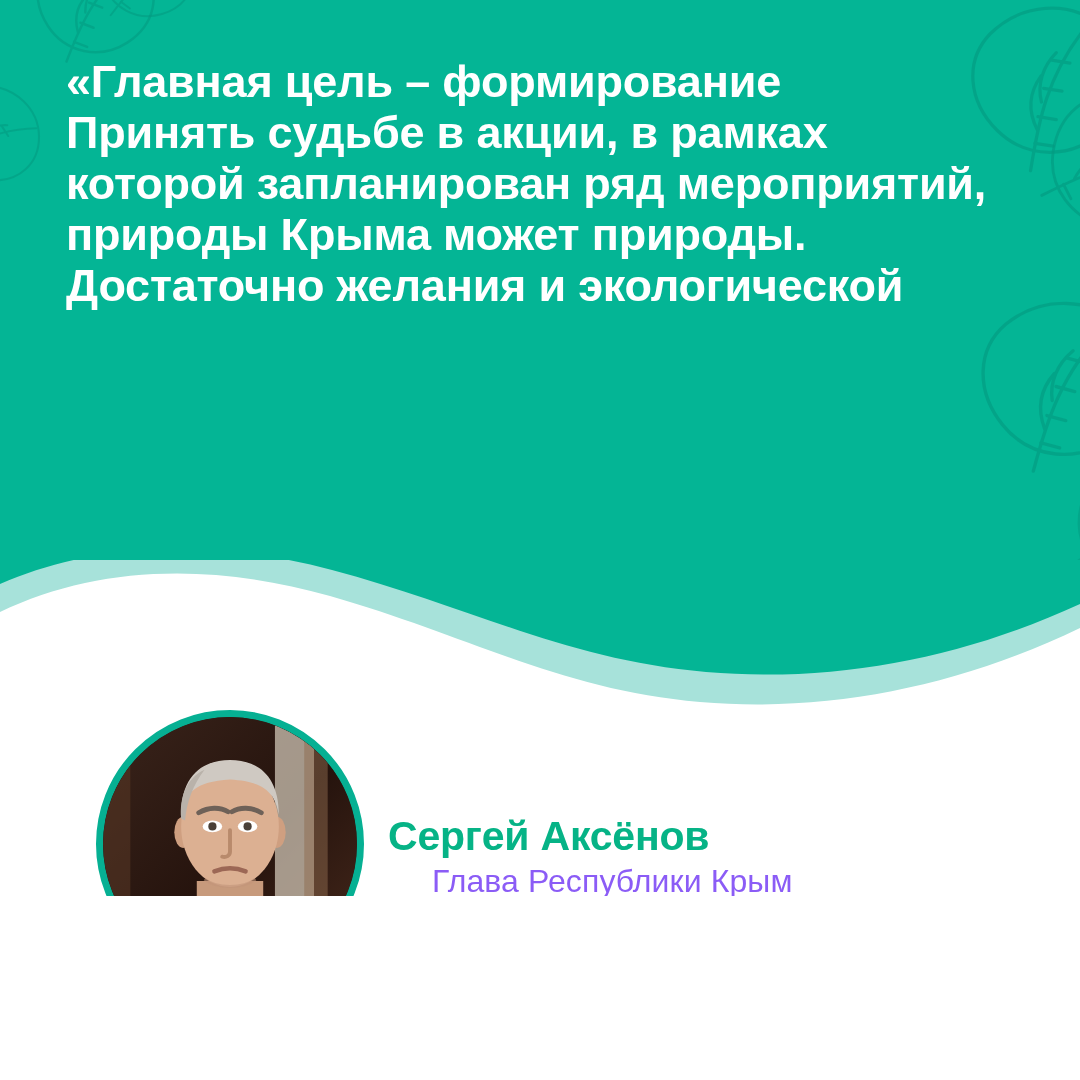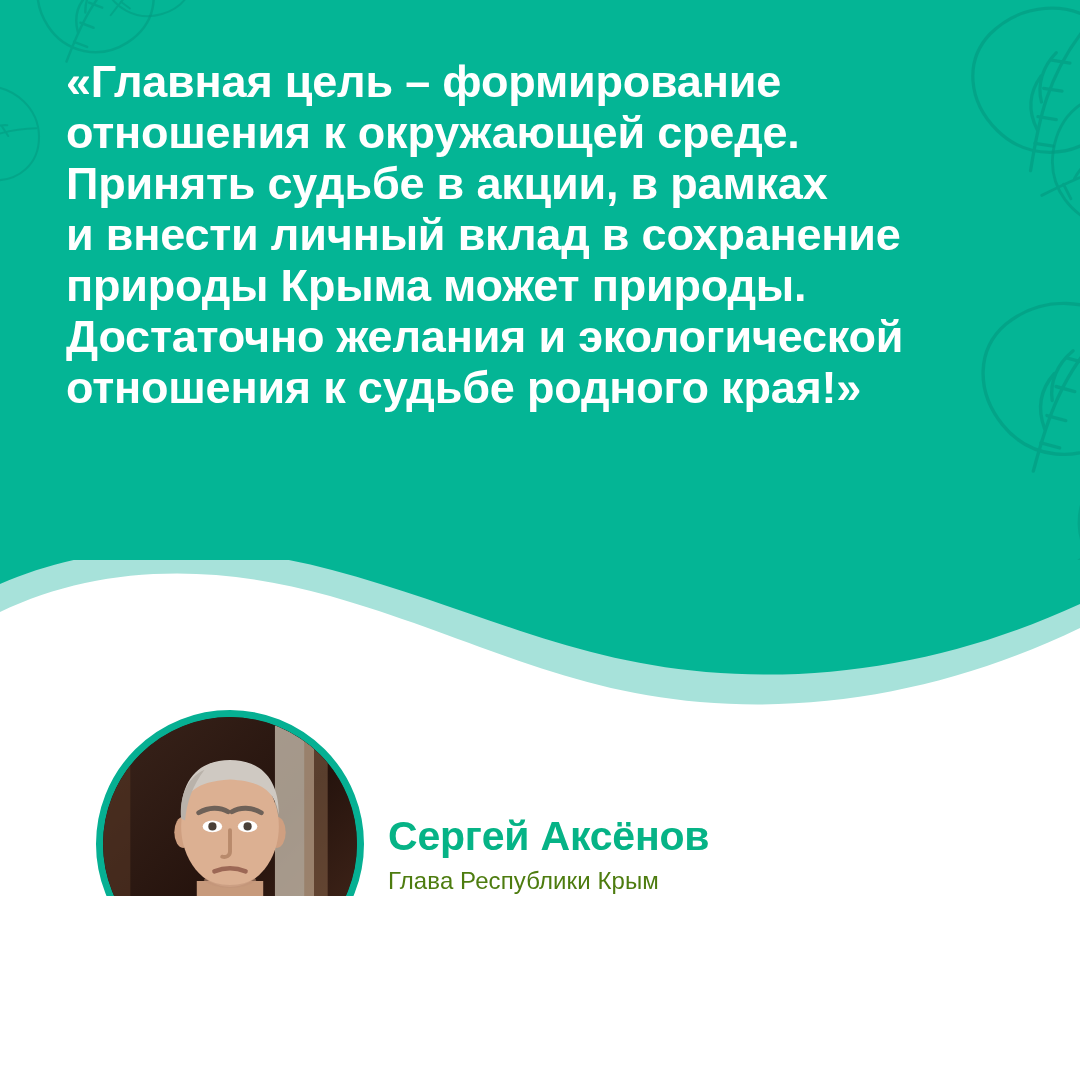--- a/index.html
+++ b/index.html
@@ -98,27 +98,28 @@
   }
   #person-name {
     color: #06b386;
     font-size: 41px;
     font-weight: 700;
     line-height: 48px;
     letter-spacing: -0.2px;
     white-space: nowrap;
   }
   #person-role {
-    color: #4d7c0f;
-    font-size: 24px;
+    color: #8b5cf6;
+    font-size: 32px;
     font-weight: 400;
     line-height: 38px;
     letter-spacing: 0.1px;
     white-space: nowrap;
     margin-top: 2px;
+    margin-left: 44px;
   }
 </style>
 </head>
 <body>
 
 <div id="card">
 
   <div id="teal-panel">
 
     <svg id="leaf-layer" viewBox="0 0 1080 720" xmlns="http://www.w3.org/2000/svg">
@@ -153,26 +154,24 @@
       <g opacity="0.6" transform="translate(1006,324) rotate(-30) scale(0.86)">
         <use href="#leafshape"></use>
       </g>
       <g opacity="0.5" transform="translate(1124,470) rotate(8) scale(0.6)">
         <use href="#leafshape"></use>
       </g>
     </svg>
 
     <div id="quote-block">
       <div class="quote-line">«Главная цель – формирование</div>
-      <div class="quote-line">отношения к окружающей среде.</div>
       <div class="quote-line">Принять судьбе в акции, в рамках</div>
-      <div class="quote-line">и внести личный вклад в сохранение</div>
+      <div class="quote-line">которой запланирован ряд мероприятий,</div>
       <div class="quote-line">природы Крыма может природы.</div>
       <div class="quote-line">Достаточно желания и экологической</div>
-      <div class="quote-line">отношения к судьбе родного края!»</div>
     </div>
   </div>
 
   <svg id="wave-wrap" viewBox="0 0 1080 200" preserveAspectRatio="none" xmlns="http://www.w3.org/2000/svg">
 
     <rect x="0" y="0" width="1080" height="200" fill="#ffffff"></rect>
 
     <path d="M0,52 C96,6 210,2 330,36 C470,76 560,130 700,142 C830,153 960,126 1080,68 L1080,0 L0,0 Z" fill="#a7e2da"></path>
 
     <path d="M0,24 C96,-18 212,-22 332,10 C474,48 566,100 706,112 C836,123 962,98 1080,44 L1080,0 L0,0 Z" fill="#04b595"></path>

